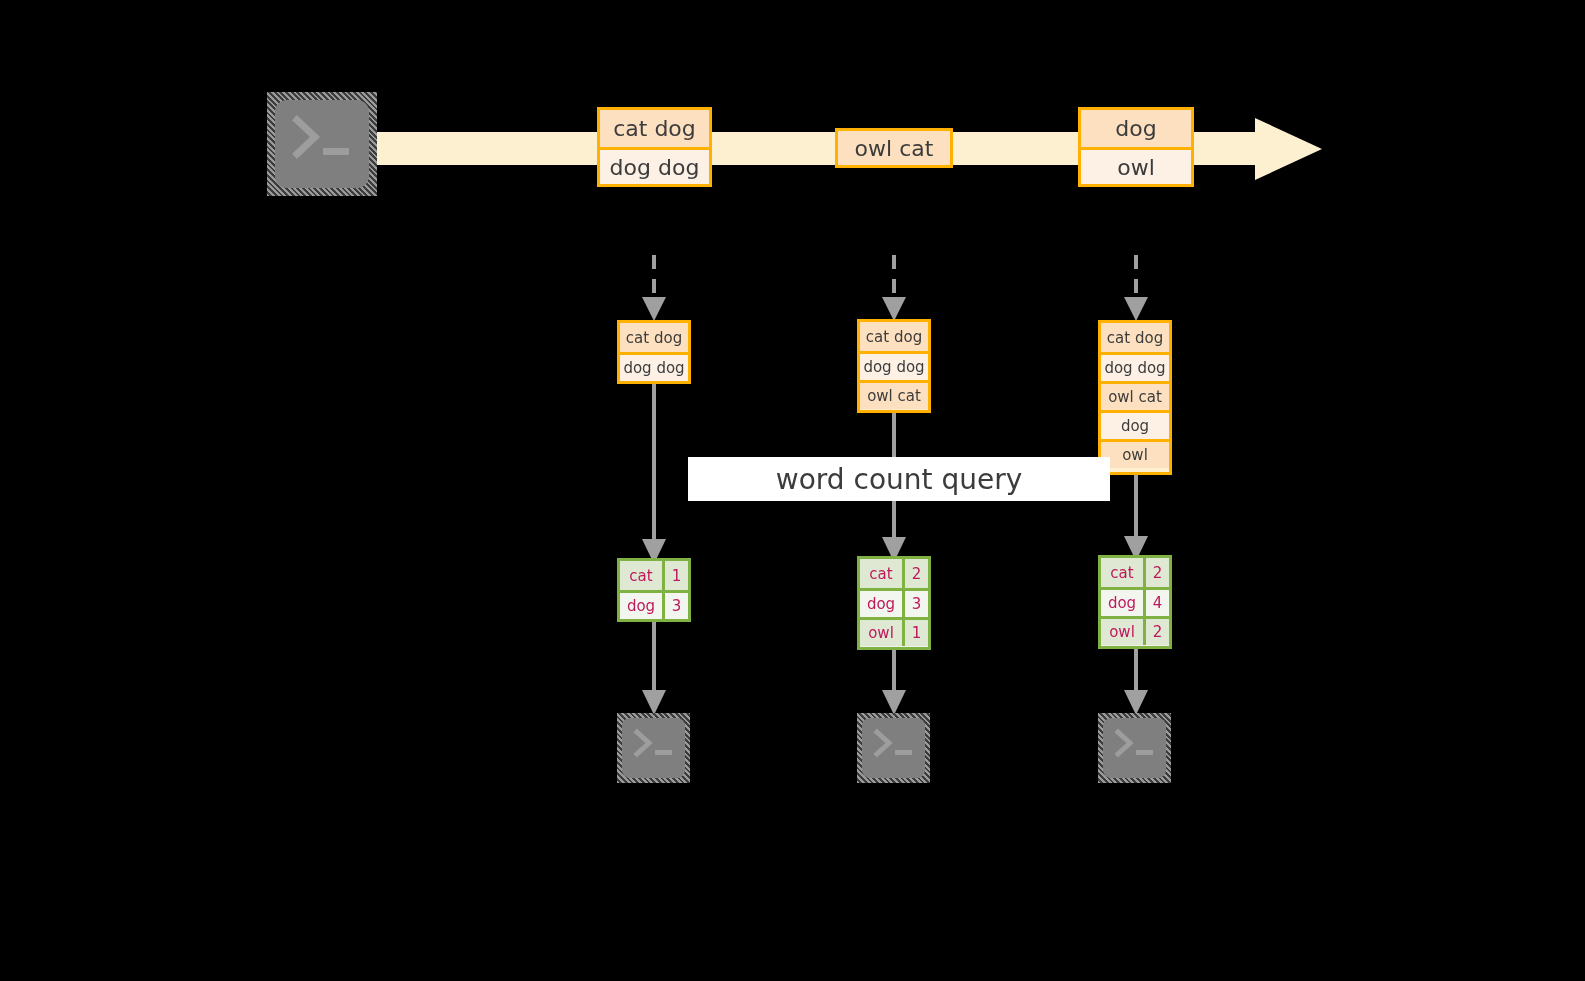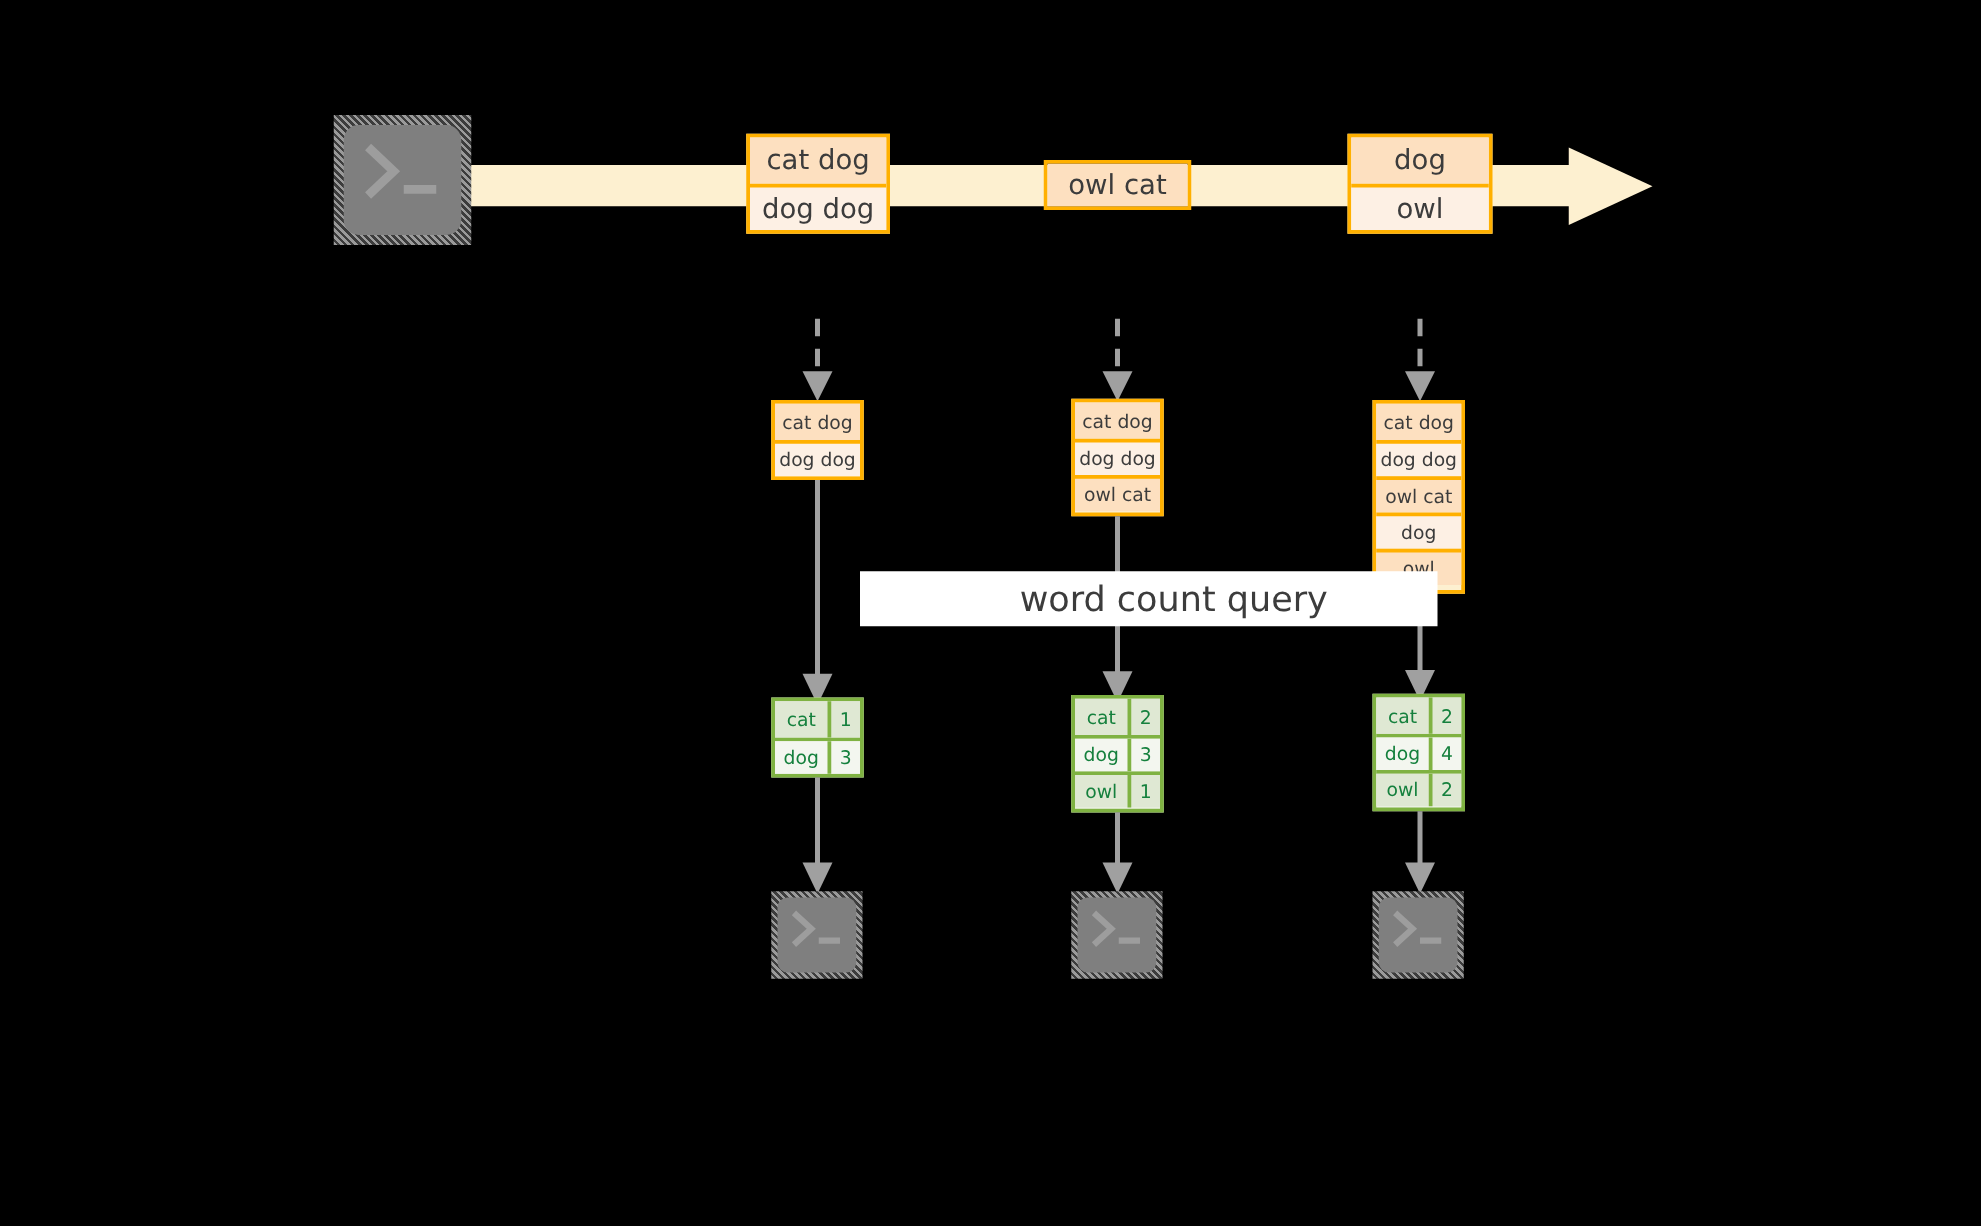--- a/index.html
+++ b/index.html
@@ -81,21 +81,21 @@
   .gtable .grow {
     box-sizing: border-box;
     display: flex;
   }
   .gtable .grow + .grow { border-top: 3px solid #7fb242; }
   .gtable .gcell {
     box-sizing: border-box;
     display: flex;
     align-items: center;
     justify-content: center;
-    color: #15803d;
+    color: #be185d;
     white-space: nowrap;
   }
   .gtable .gcell + .gcell { border-left: 3px solid #7fb242; }
   .gtable .grow.dark  .gcell { background: #dfe8d3; }
   .gtable .grow.light .gcell { background: #f3f6ef; }
 
   
   .conn { position: absolute; }
   .conn svg { display: block; overflow: visible; }
 
@@ -195,21 +195,21 @@
       <path d="M 2 124 L 14 149 L 26 124 Z" fill="#a0a0a0"></path>
     </svg>
   </div>
   <div class="conn" style="left:1122px; top:475px; width:28px; height:88px;">
     <svg width="28" height="88">
       <line x1="14" y1="0" x2="14" y2="66" stroke="#a0a0a0" stroke-width="4"></line>
       <path d="M 2 61 L 14 86 L 26 61 Z" fill="#a0a0a0"></path>
     </svg>
   </div>
 
-  <div class="labelband" style="left:688px; top:457px; width:422px; height:44px; font-size:28px;padding-left:40px;">word count query</div>
+  <div class="labelband" style="left:688px; top:457px; width:422px; height:44px; font-size:28px;">word count query</div>
 
   <div class="gtable" style="left:617px; top:558px; width:74px; height:64px; font-size:15px;">
     <div class="grow dark" style="height:29px;">
       <div class="gcell" style="width:42px;">cat</div>
       <div class="gcell" style="flex:1;">1</div>
     </div>
     <div class="grow light" style="height:29px;">
       <div class="gcell" style="width:42px;">dog</div>
       <div class="gcell" style="flex:1;">3</div>
     </div>

